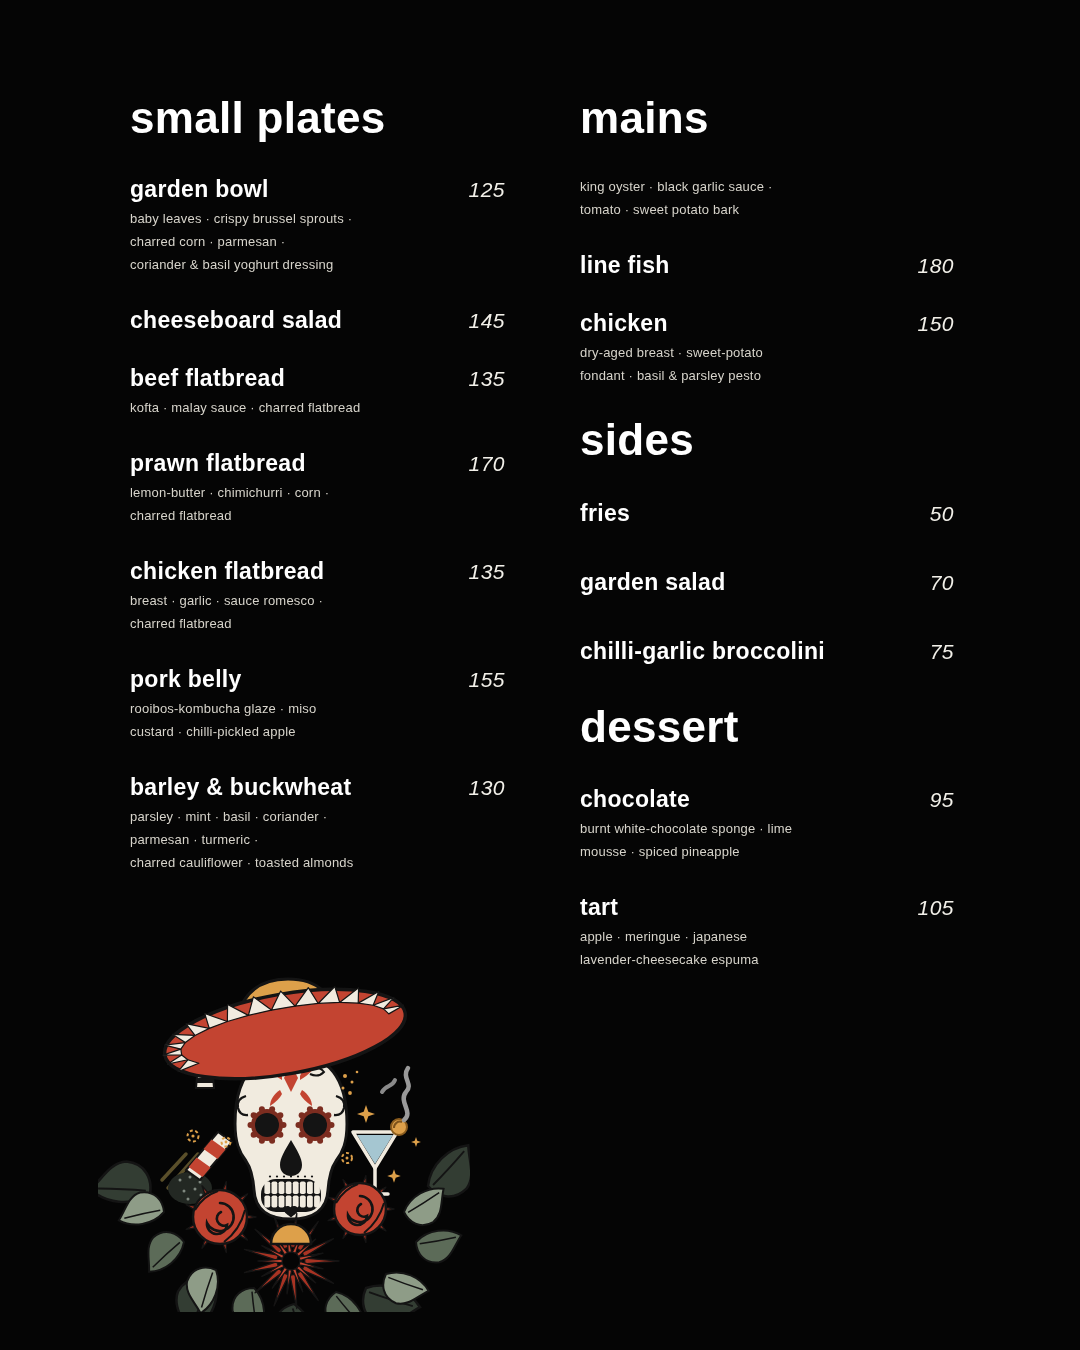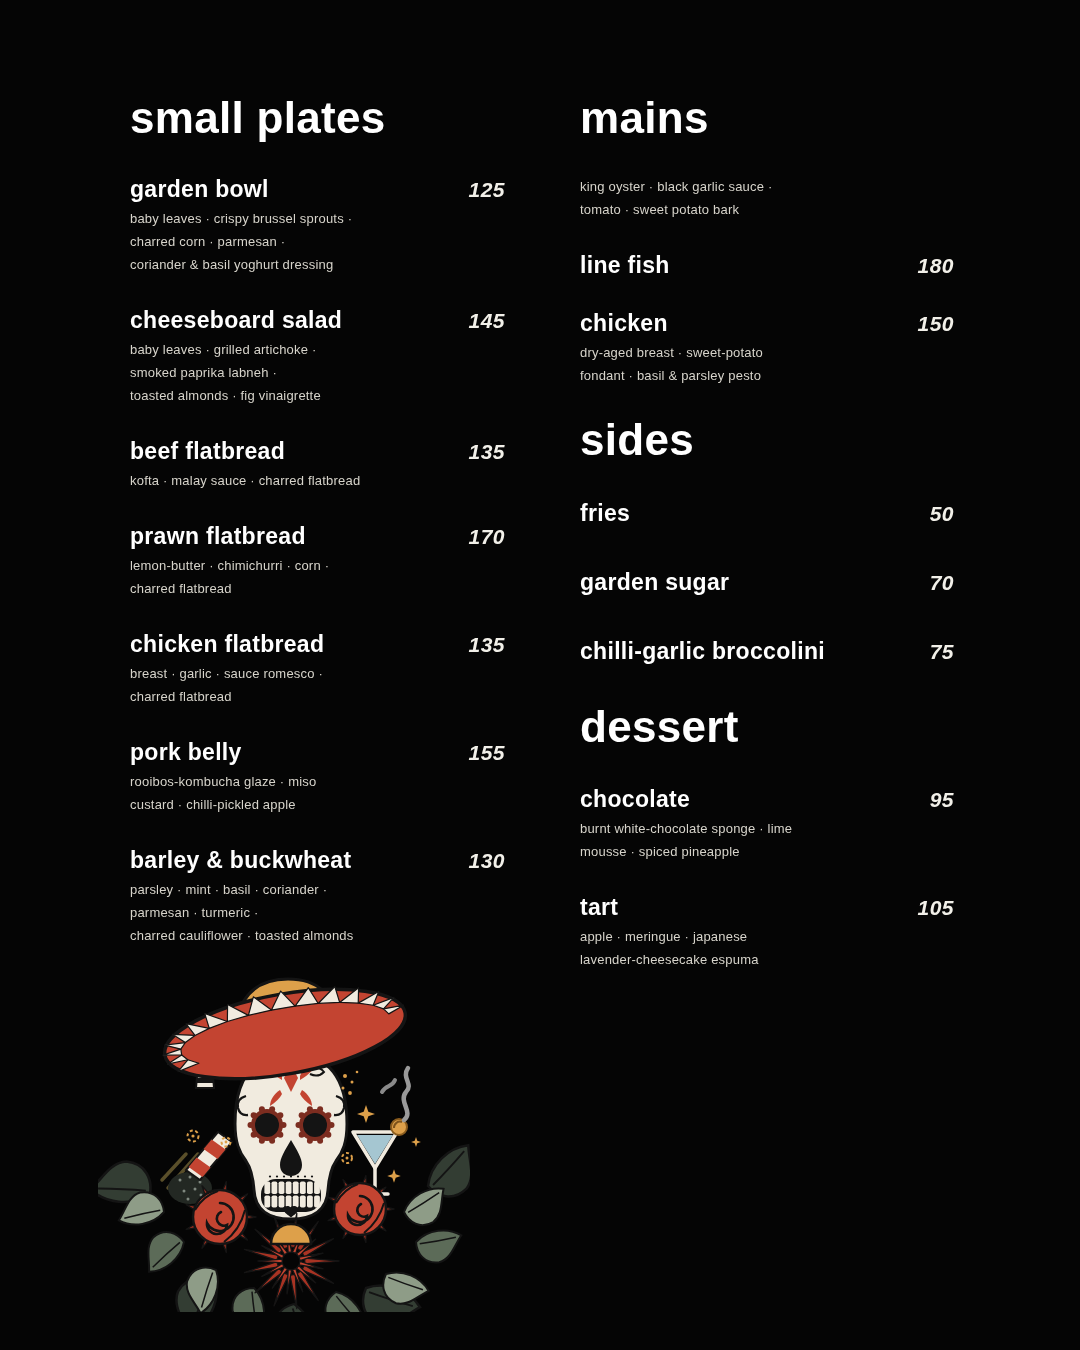--- a/index.html
+++ b/index.html
@@ -20,21 +20,21 @@
   .h-dessert{margin-top:18px;}
   .item{margin-bottom:30px;}
   .side-item{margin-bottom:36px;}
   .row{display:flex;justify-content:space-between;align-items:baseline;}
   .iname{
     margin:0;font-size:23px;line-height:28px;font-weight:700;
     color:var(--text,#fff);letter-spacing:.3px;white-space:pre-line;
   }
   .side-item .iname{line-height:33px;}
   .iprice{
-    font-size:21px;font-style:italic;font-weight:700;
+    font-size:21px;font-style:italic;font-weight:400;
     color:var(--price,#f2f0e9);letter-spacing:.5px;flex-shrink:0;
   }
   .idesc{
     margin:4px 0 0 0;font-size:13px;line-height:23px;font-weight:400;
     color:var(--desc,#d7d4cb);white-space:pre-line;letter-spacing:.2px;
   }
   .art{position:absolute;left:98px;top:972px;width:372px;height:340px;}
 </style>
 </head>
 <body>
@@ -51,23 +51,20 @@
         </div>
       <p class="idesc">baby leaves · crispy brussel sprouts ·
 charred corn · parmesan ·
 coriander &amp; basil yoghurt dressing</p>
     </article>
     <article class="item">
       <div class="row">
           <h3 class="iname">cheeseboard salad</h3>
           <span class="iprice">145</span>
         </div>
-      <p class="idesc">baby leaves · grilled artichoke ·
-smoked paprika labneh ·
-toasted almonds · fig vinaigrette</p>
     </article>
     <article class="item">
       <div class="row">
           <h3 class="iname">beef flatbread</h3>
           <span class="iprice">135</span>
         </div>
       <p class="idesc">kofta · malay sauce · charred flatbread</p>
     </article>
     <article class="item">
       <div class="row">
@@ -129,21 +126,21 @@
     <h2 class="heading h-sides">sides</h2>
 
     <article class="item side-item">
       <div class="row">
           <h3 class="iname">fries</h3>
           <span class="iprice">50</span>
         </div>
     </article>
     <article class="item side-item">
       <div class="row">
-          <h3 class="iname">garden sugar</h3>
+          <h3 class="iname">garden salad</h3>
           <span class="iprice">70</span>
         </div>
     </article>
     <article class="item side-item">
       <div class="row">
           <h3 class="iname">chilli-garlic broccolini</h3>
           <span class="iprice">75</span>
         </div>
     </article>
 

